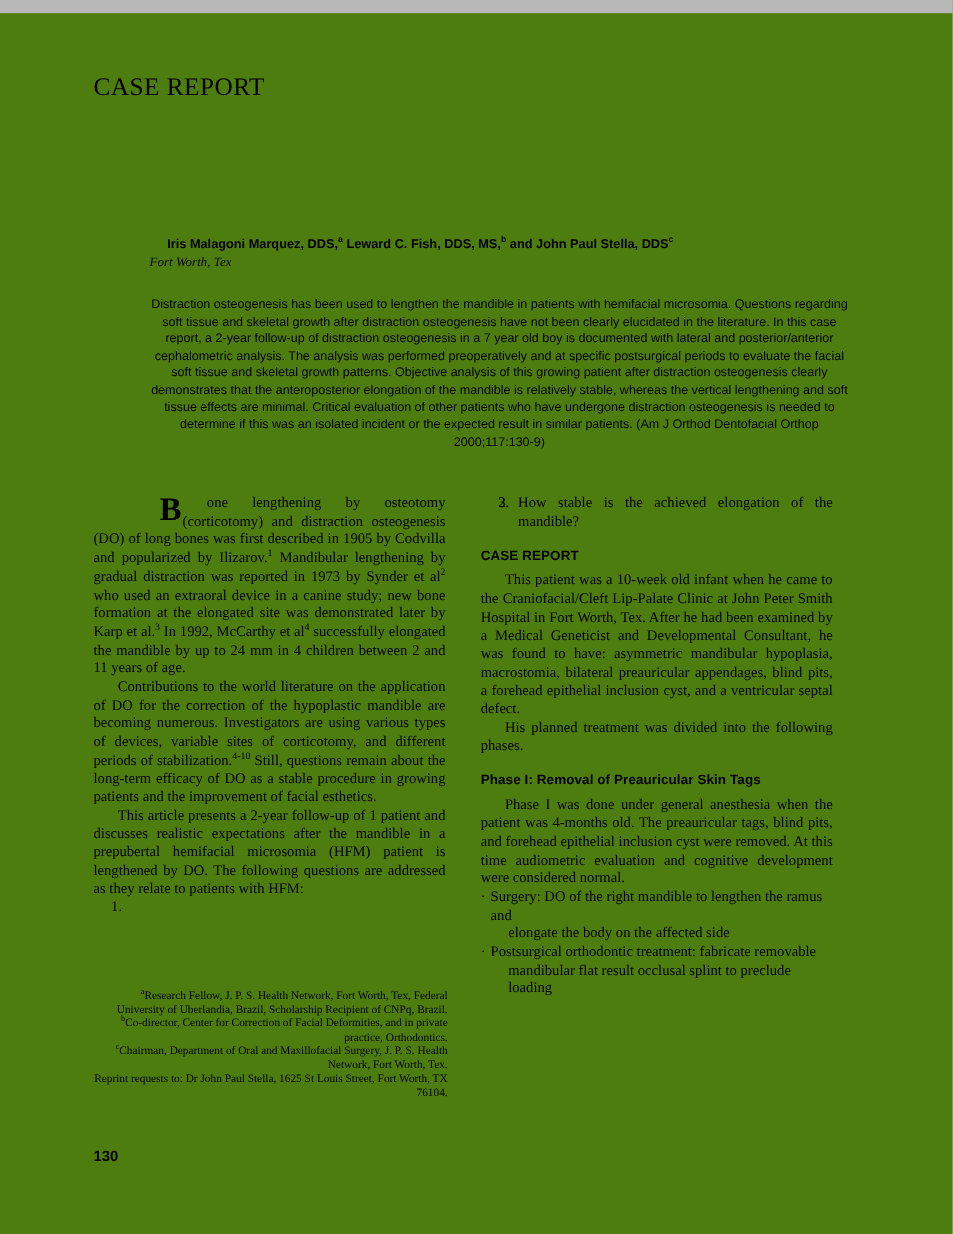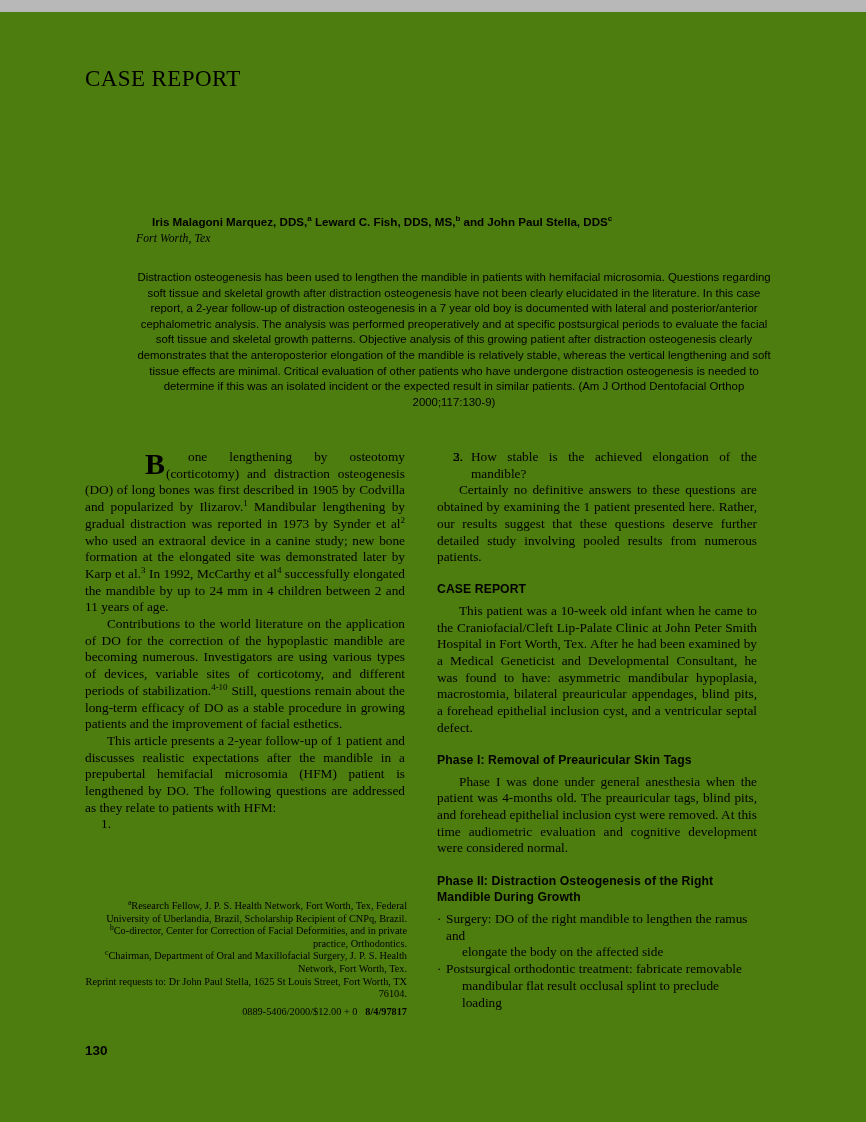--- a/index.html
+++ b/index.html
@@ -226,45 +226,40 @@
     </ol>
   </div>
 
   <div class="col col-right">
 
     <ol class="qlist">
       <li><span class="num">2.</span></li>
       <li><span class="num">3.</span><span>How stable is the achieved elongation of the mandible?</span></li>
     </ol>
 
-    <p>Certainly no definitive answers to these questions are obtained by examining the 1 patient presented here. Rather, our results suggest that these questions deserve further detailed study involving pooled results from numerous patients.</p>
 
     <div class="head2">CASE REPORT</div>
 
     <p>This patient was a 10-week old infant when he came to the Craniofacial/Cleft Lip-Palate Clinic at John Peter Smith Hospital in Fort Worth, Tex. After he had been examined by a Medical Geneticist and Developmental Consultant, he was found to have: asymmetric mandibular hypoplasia, macrostomia, bilateral preauricular appendages, blind pits, a forehead epithelial inclusion cyst, and a ventricular septal defect.</p>
 
+    <p>His planned treatment was divided into the following phases.</p>
 
     <div class="head2">Phase I: Removal of Preauricular Skin Tags</div>
 
     <p>Phase I was done under general anesthesia when the patient was 4-months old. The preauricular tags, blind pits, and forehead epithelial inclusion cyst were removed. At this time audiometric evaluation and cognitive development were considered normal.</p>
 
-    <div class="head2 tight">
-      <span>Phase II: Distraction Osteogenesis of the Right</span><br>
-      <span>Mandible During Growth</span>
-    </div>
 
     <ul class="bullets">
       <li><span class="bull">·</span><span>Surgery: DO of the right mandible to lengthen the ramus and</span><span class="cont">elongate the body on the affected side</span></li>
       <li><span class="bull">·</span><span>Postsurgical orthodontic treatment: fabricate removable</span><span class="cont">mandibular flat result occlusal splint to preclude loading</span></li>
     </ul>
   </div>
 
   <div class="footnotes">
     <p><sup>a</sup><span>Research Fellow, J. P. S. Health Network, Fort Worth, Tex, Federal University of Uberlandia, Brazil, Scholarship Recipient of CNPq, Brazil.</span></p>
     <p><sup>b</sup><span>Co-director, Center for Correction of Facial Deformities, and in private practice, Orthodontics.</span></p>
     <p><sup>c</sup><span>Chairman, Department of Oral and Maxillofacial Surgery, J. P. S. Health Network, Fort Worth, Tex.</span></p>
     <p>Reprint requests to: Dr John Paul Stella, 1625 St Louis Street, Fort Worth, TX 76104.</p>
-    <p class="gap"><span>0889-5406/2000/$12.00 + 0</span>&nbsp;&nbsp;&nbsp;<span class="bold">8/4/97817</span></p>
   </div>
 
   <div class="page-number">130</div>
 
 </div>
 
 </body></html>

